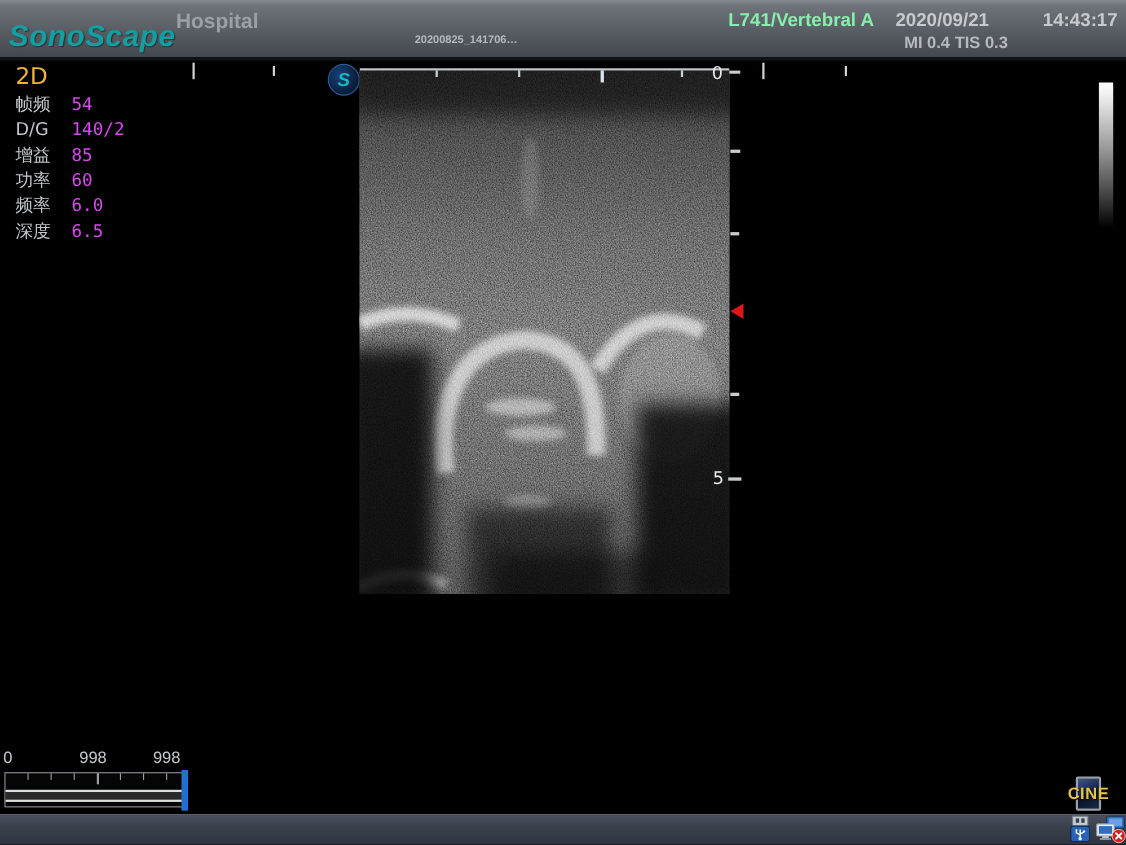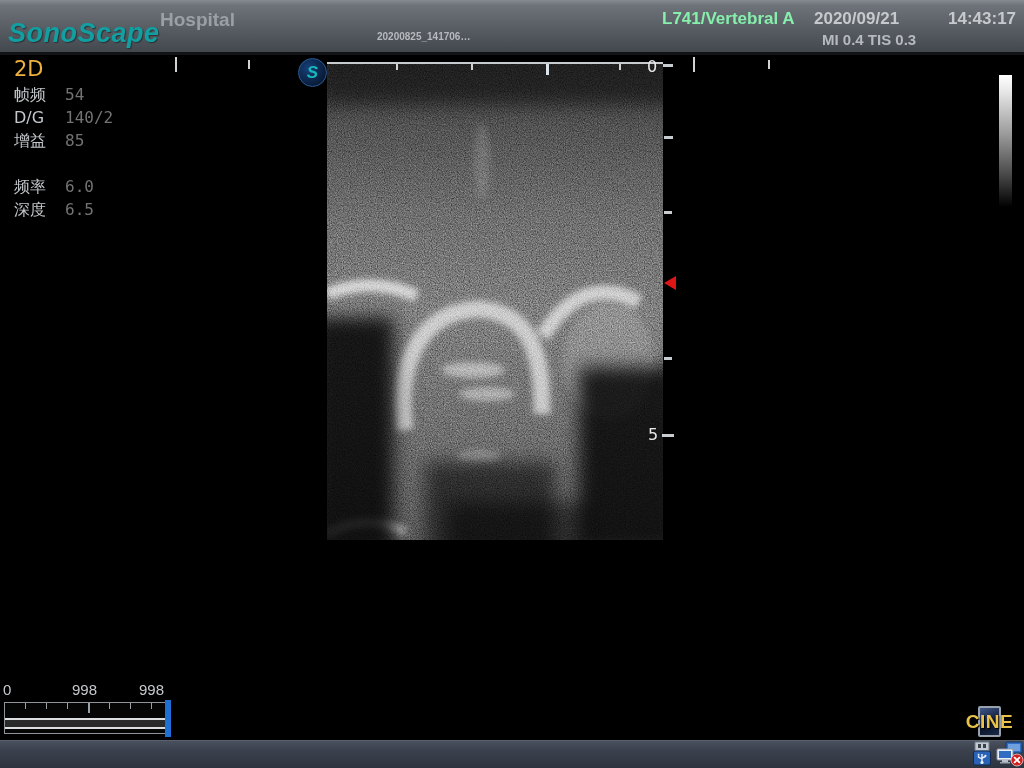--- a/index.html
+++ b/index.html
@@ -17,21 +17,21 @@
   .examid{left:377px;top:31px;font-size:10px;font-weight:bold;color:#b6babe;}
   .preset{left:662px;top:9px;font-size:17px;font-weight:bold;color:#86efac;}
   .date{left:814px;top:9px;font-size:17px;font-weight:bold;color:#c6cacd;}
   .time{left:948px;top:9px;font-size:17px;font-weight:bold;color:#c6cacd;}
   .mitis{left:822px;top:31px;font-size:15px;font-weight:bold;color:#b6babe;}
 
   
   .mode{left:14px;top:57px;font-size:21px;color:#f0b23c;font-family:"DejaVu Sans",sans-serif;}
   .prow{left:14px;width:180px;height:23px;font-size:16px;}
   .plabel{position:absolute;left:0;color:#c3c7cb;font-family:"DejaVu Sans",sans-serif;}
-  .pvalue{position:absolute;left:51px;color:#737373;font-family:"DejaVu Sans Mono",monospace;}
+  .pvalue{position:absolute;left:51px;color:#d946ef;font-family:"DejaVu Sans Mono",monospace;}
 
   
   .htick{background:#cfd3d6;width:2px;}
   .vdash{background:#c8ccce;height:3px;}
   .dlabel{color:#e8eaec;font-size:16px;font-family:"DejaVu Sans",sans-serif;}
   .focus{width:0;height:0;border-top:7px solid transparent;border-bottom:7px solid transparent;
          border-right:12px solid #e01616;}
   .graybar{left:999px;top:75px;width:13px;height:132px;
     background:linear-gradient(180deg,#ffffff 0%,#e8e8e8 12%,#9a9a9a 45%,#4a4a4a 75%,#000 100%);}
 
@@ -46,21 +46,21 @@
   .ctick{position:absolute;top:0;width:1px;height:6px;background:#9aa0a5;}
   .ctick.long{height:10px;width:2px;}
   .cfill{position:absolute;left:0;top:15px;width:164px;height:7px;
     border-top:2px solid #dcdee0;border-bottom:2px solid #dcdee0;background:#2a2a2a;}
   .cmarker{left:165px;top:700px;width:6px;height:37px;background:#1f6fd4;}
 
   
   .cinebtn{left:978px;top:706px;width:23px;height:31px;box-sizing:border-box;
     border:2px solid #99a1aa;border-radius:2px;cursor:pointer;
     background:linear-gradient(155deg,#41588a 0%,#1b2a4c 40%,#0a1224 55%,#1a2a4a 100%);
-    color:#e8c24a;font-size:19px;font-weight:bold;letter-spacing:.5px;
+    color:#e8c24a;font-size:15px;font-weight:bold;letter-spacing:.5px;
     display:flex;align-items:center;justify-content:center;
     text-shadow:1px 1px 1px #000;font-family:"Liberation Sans",sans-serif;}
 
   
   .taskbar{left:0;top:740px;width:1024px;height:28px;
     background:linear-gradient(180deg,#4a515e 0%,#3a414d 35%,#2d333e 100%);
     border-top:1px solid #5a616d;}
   .tb-icon{position:absolute;top:1px;cursor:pointer;}
 </style>
 </head>
@@ -82,20 +82,24 @@
     <span class="plabel">帧频</span>
     <span class="pvalue">54</span>
     </div>
   <div class="abs prow" style="top:108px">
     <span class="plabel">D/G</span>
     <span class="pvalue">140/2</span>
     </div>
   <div class="abs prow" style="top:131px">
     <span class="plabel">增益</span>
     <span class="pvalue">85</span>
+    </div>
+  <div class="abs prow" style="top:154px">
+    <span class="plabel">功率</span>
+    <span class="pvalue">60</span>
     </div>
   <div class="abs prow" style="top:177px">
     <span class="plabel">频率</span>
     <span class="pvalue">6.0</span>
     </div>
   <div class="abs prow" style="top:200px">
     <span class="plabel">深度</span>
     <span class="pvalue">6.5</span>
     </div>
 

